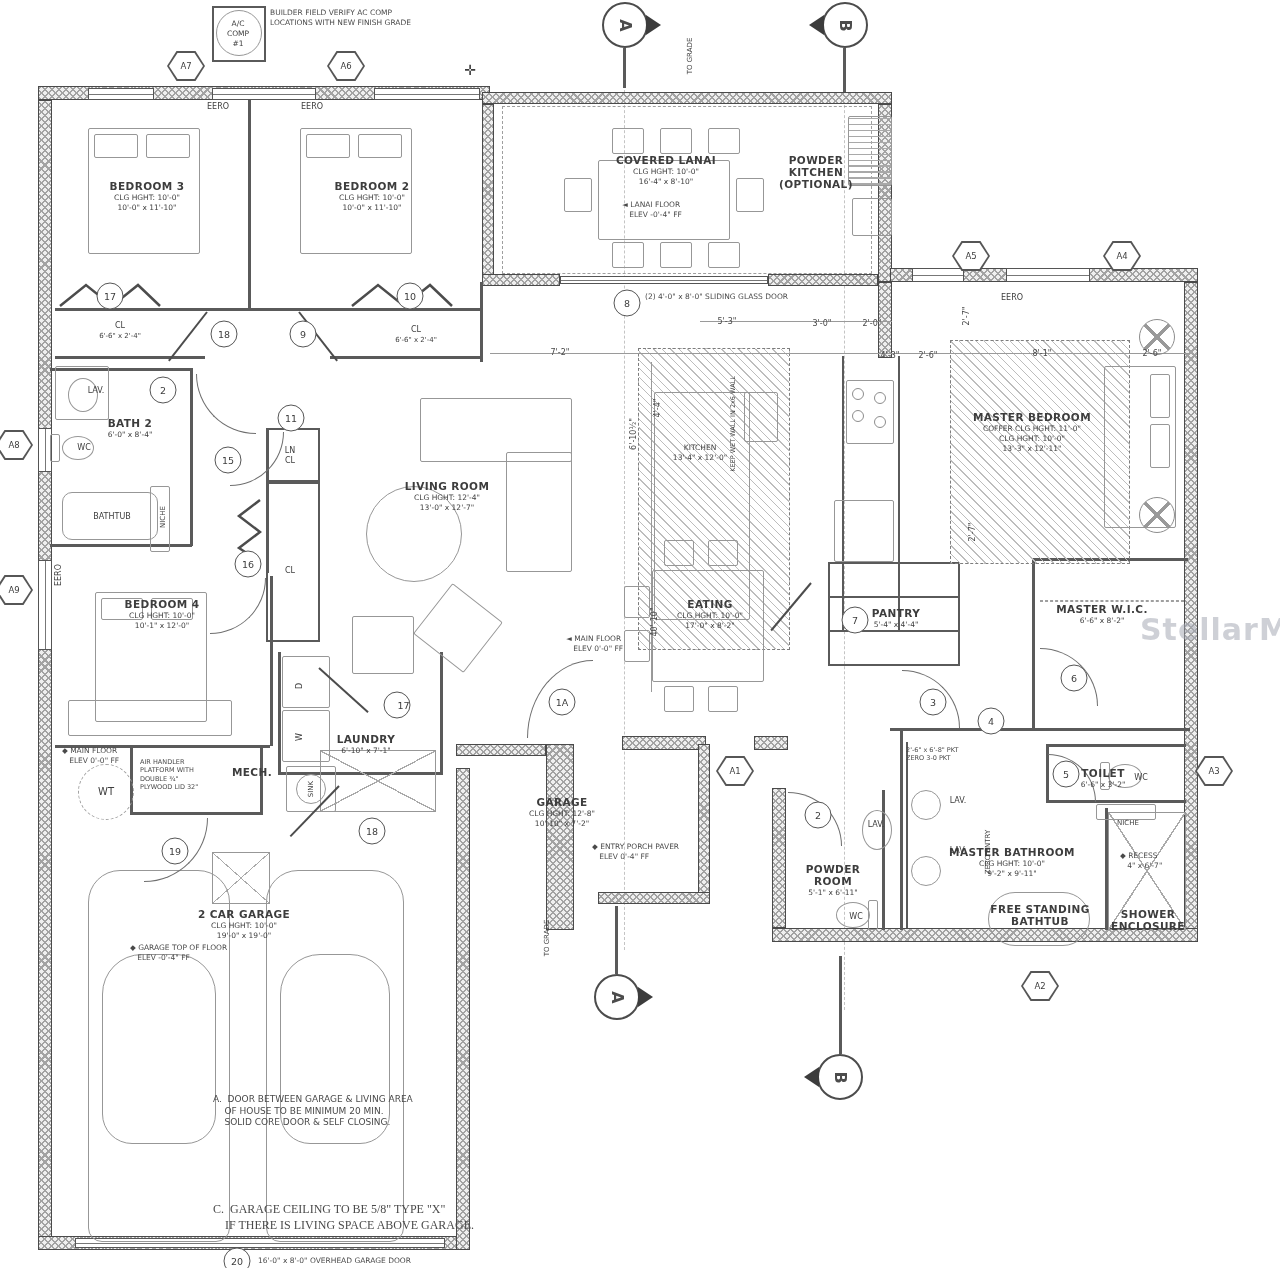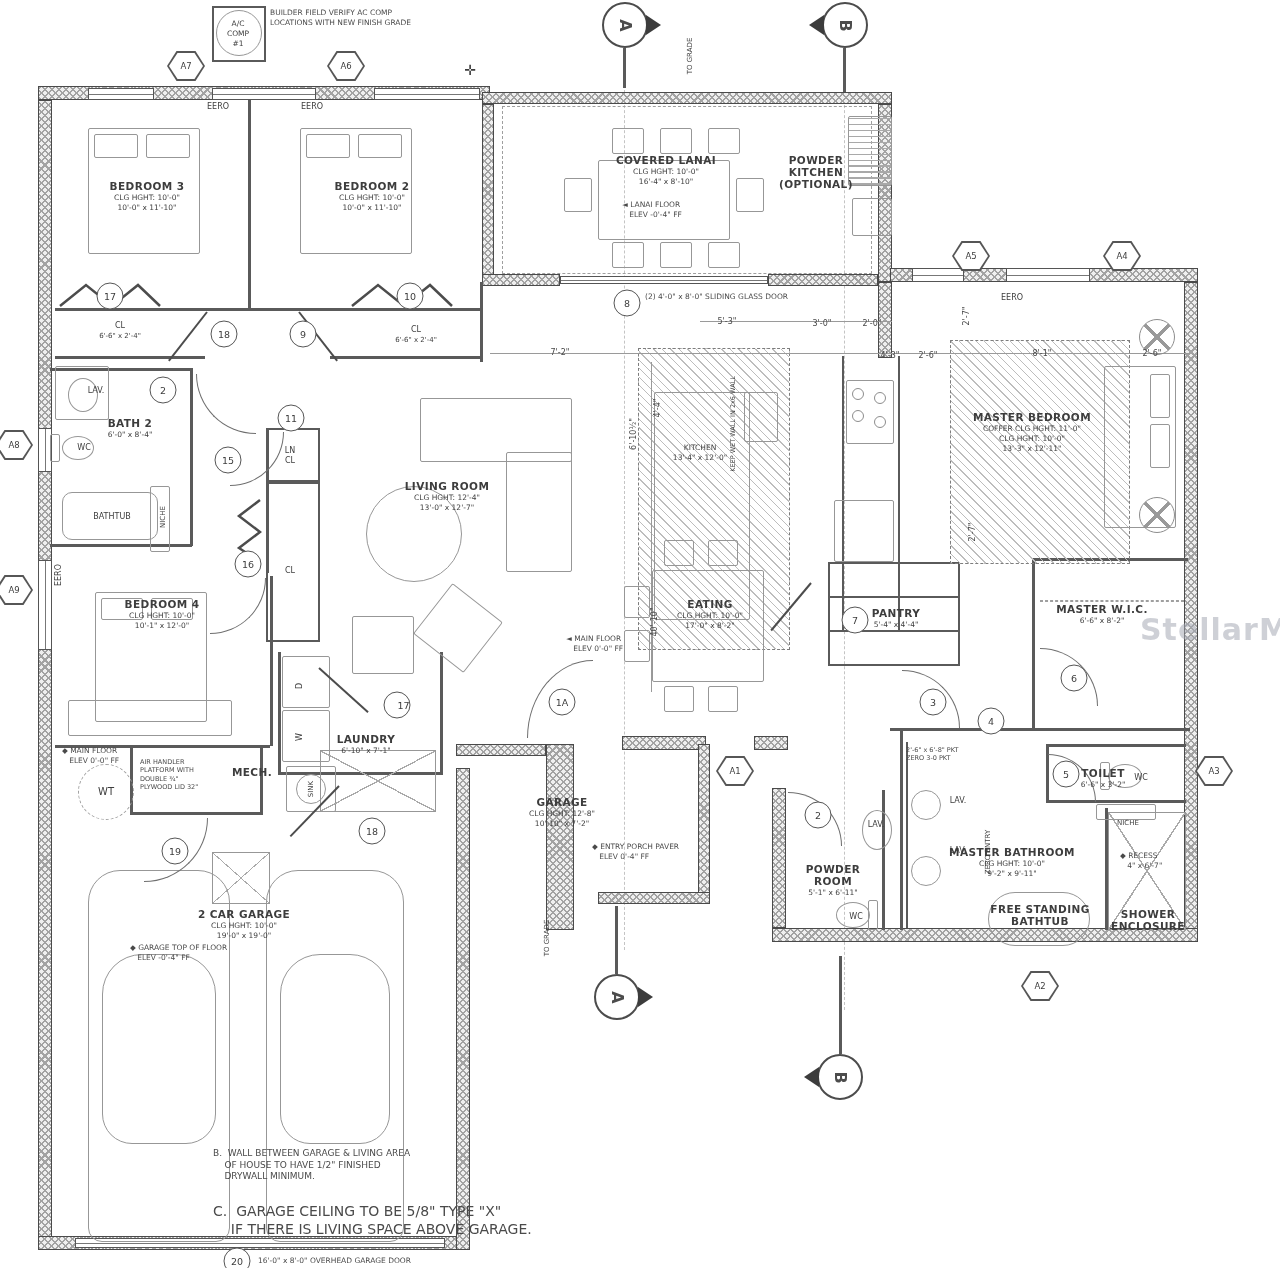--- a/index.html
+++ b/index.html
@@ -430,24 +430,24 @@
     <div class="note" style="left: 62px; top: 746px;">◆ MAIN FLOOR
    ELEV 0'-0" FF</div>
     <div class="note" style="left: 1120px; top: 851px;">◆ RECESS
    4" x 6'-7"</div>
     <div class="note" style="font-size: 6.5px; left: 140px; top: 758px;">AIR HANDLER
 PLATFORM WITH
 DOUBLE ¾"
 PLYWOOD LID 32"</div>
     <div class="note" style="font-size: 6.5px; left: 906px; top: 746px;">2'-6" x 6'-8" PKT
 ZERO 3-0 PKT</div>
-    <div class="note" style="font-size: 9px; left: 213px; top: 1148px;">B.  WALL BETWEEN GARAGE &amp; LIVING AREA
-    OF HOUSE TO HAVE 1/2" FINISHED
-    DRYWALL MINIMUM.</div>
-    <div class="note" style="font-size: 14px; left: 213px; top: 1202px;">C.  GARAGE CEILING TO BE 5/8" TYPE "X"
+    <div class="note" style="font-size: 9px; left: 213px; top: 1094px;">A.  DOOR BETWEEN GARAGE &amp; LIVING AREA
+    OF HOUSE TO BE MINIMUM 20 MIN.
+    SOLID CORE DOOR &amp; SELF CLOSING.</div>
+    <div class="note" style="font-size: 12px; left: 213px; top: 1202px; font-family: Liberation Serif, serif;">C.  GARAGE CEILING TO BE 5/8" TYPE "X"
     IF THERE IS LIVING SPACE ABOVE GARAGE.</div>
     <div class="note" style="left: 258px; top: 1256px;">16'-0" x 8'-0" OVERHEAD GARAGE DOOR</div>
     <div class="kc" style="left: 110px; top: 296px;">17</div>
     <div class="kc" style="left: 410px; top: 296px;">10</div>
     <div class="kc" style="left: 224px; top: 334px;">18</div>
     <div class="kc" style="left: 303px; top: 334px;">9</div>
     <div class="kc" style="left: 163px; top: 390px;">2</div>
     <div class="kc" style="left: 291px; top: 418px;">11</div>
     <div class="kc" style="left: 228px; top: 460px;">15</div>
     <div class="kc" style="left: 248px; top: 564px;">16</div>

